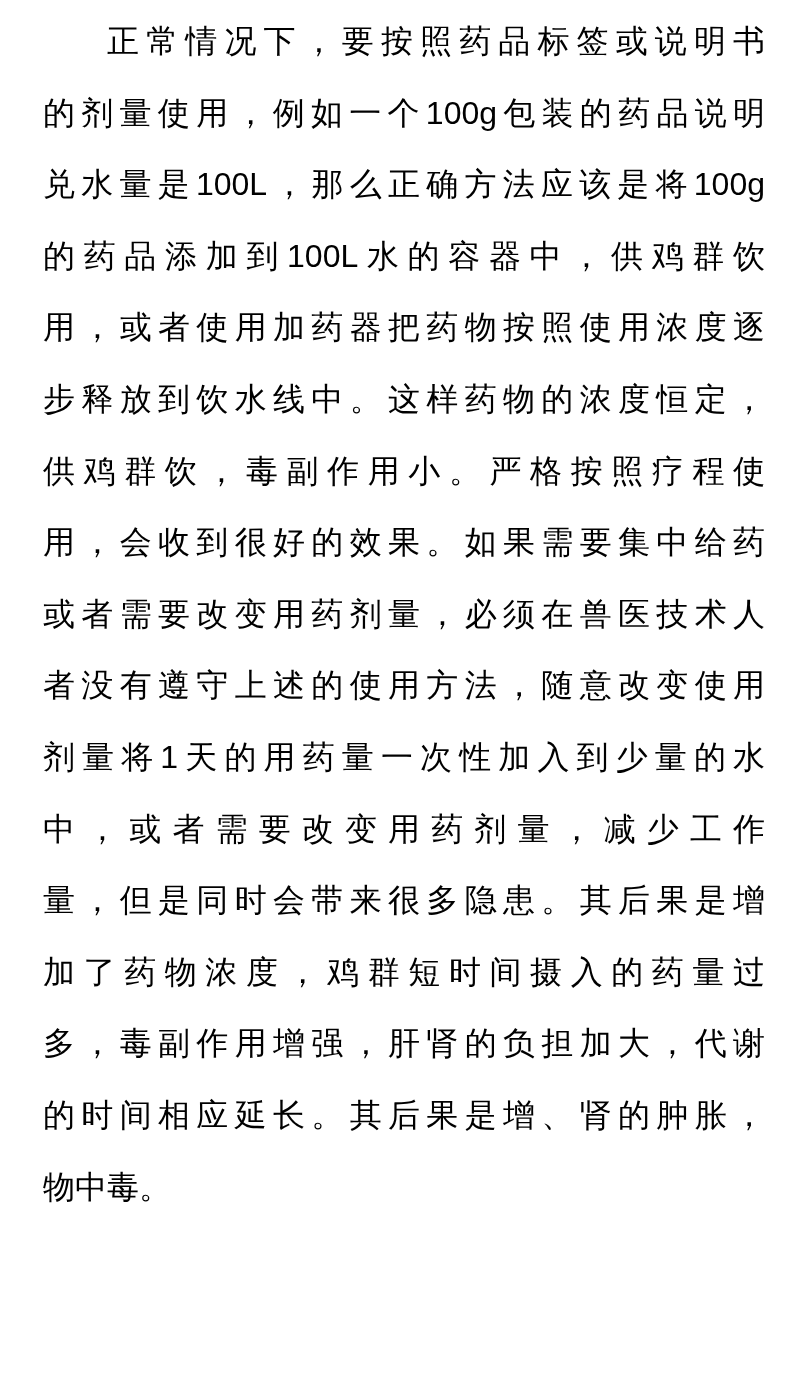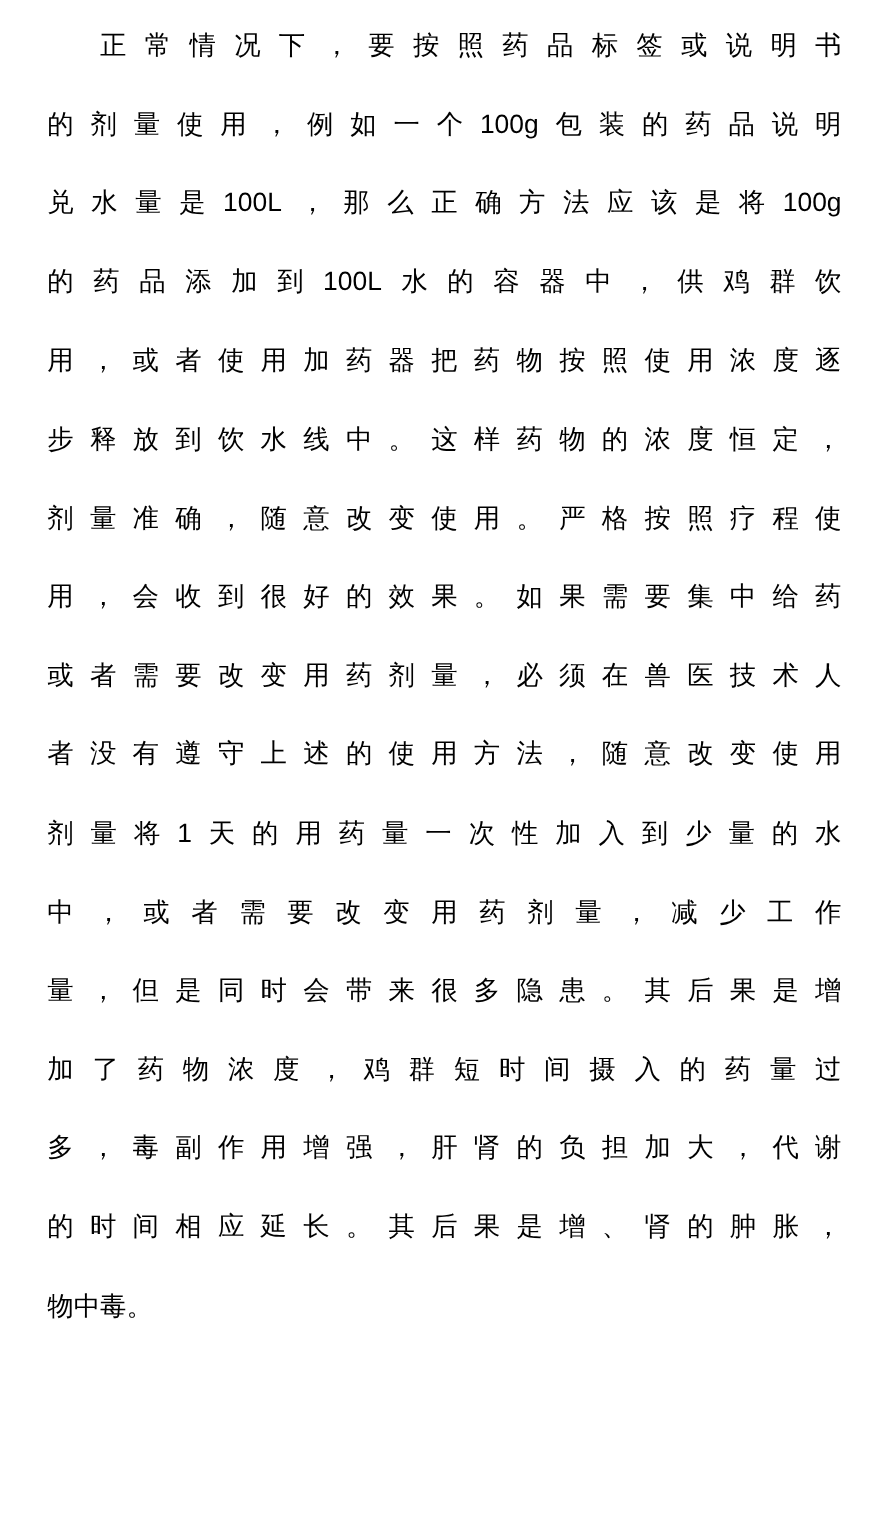--- a/index.html
+++ b/index.html
@@ -10,21 +10,21 @@
   .page {
     box-sizing: border-box;
     width: 810px;
     height: 1387px;
     padding: 6px 45px 0 43px;
     background: #ffffff;
     overflow: hidden;
   }
   .para {
     font-family: "Liberation Sans", sans-serif;
-    font-size: 24px;
+    font-size: 32px;
     line-height: 71.6px;
     color: #000000;
     font-weight: 400;
   }
   .line {
     text-align: justify;
     text-align-last: justify;
     height: 71.6px;
     overflow: hidden;
     white-space: normal;
@@ -40,21 +40,21 @@
 <body>
 
 <div class="page">
   <div class="para">
     <div class="line indent">正常情况下，要按照药品标签或说明书</div>
     <div class="line">的剂量使用，例如一个100g包装的药品说明</div>
     <div class="line">兑水量是100L，那么正确方法应该是将100g</div>
     <div class="line">的药品添加到100L水的容器中，供鸡群饮</div>
     <div class="line">用，或者使用加药器把药物按照使用浓度逐</div>
     <div class="line">步释放到饮水线中。这样药物的浓度恒定，</div>
-    <div class="line">剂量准确，随意改变使用。严格按照疗程使</div>
+    <div class="line">供鸡群饮，毒副作用小。严格按照疗程使</div>
     <div class="line">用，会收到很好的效果。如果需要集中给药</div>
     <div class="line">或者需要改变用药剂量，必须在兽医技术人</div>
     <div class="line">者没有遵守上述的使用方法，随意改变使用</div>
     <div class="line">剂量将1天的用药量一次性加入到少量的水</div>
     <div class="line">中，或者需要改变用药剂量，减少工作</div>
     <div class="line">量，但是同时会带来很多隐患。其后果是增</div>
     <div class="line">加了药物浓度，鸡群短时间摄入的药量过</div>
     <div class="line">多，毒副作用增强，肝肾的负担加大，代谢</div>
     <div class="line">的时间相应延长。其后果是增、肾的肿胀，</div>
     <div class="line last">物中毒。</div>

